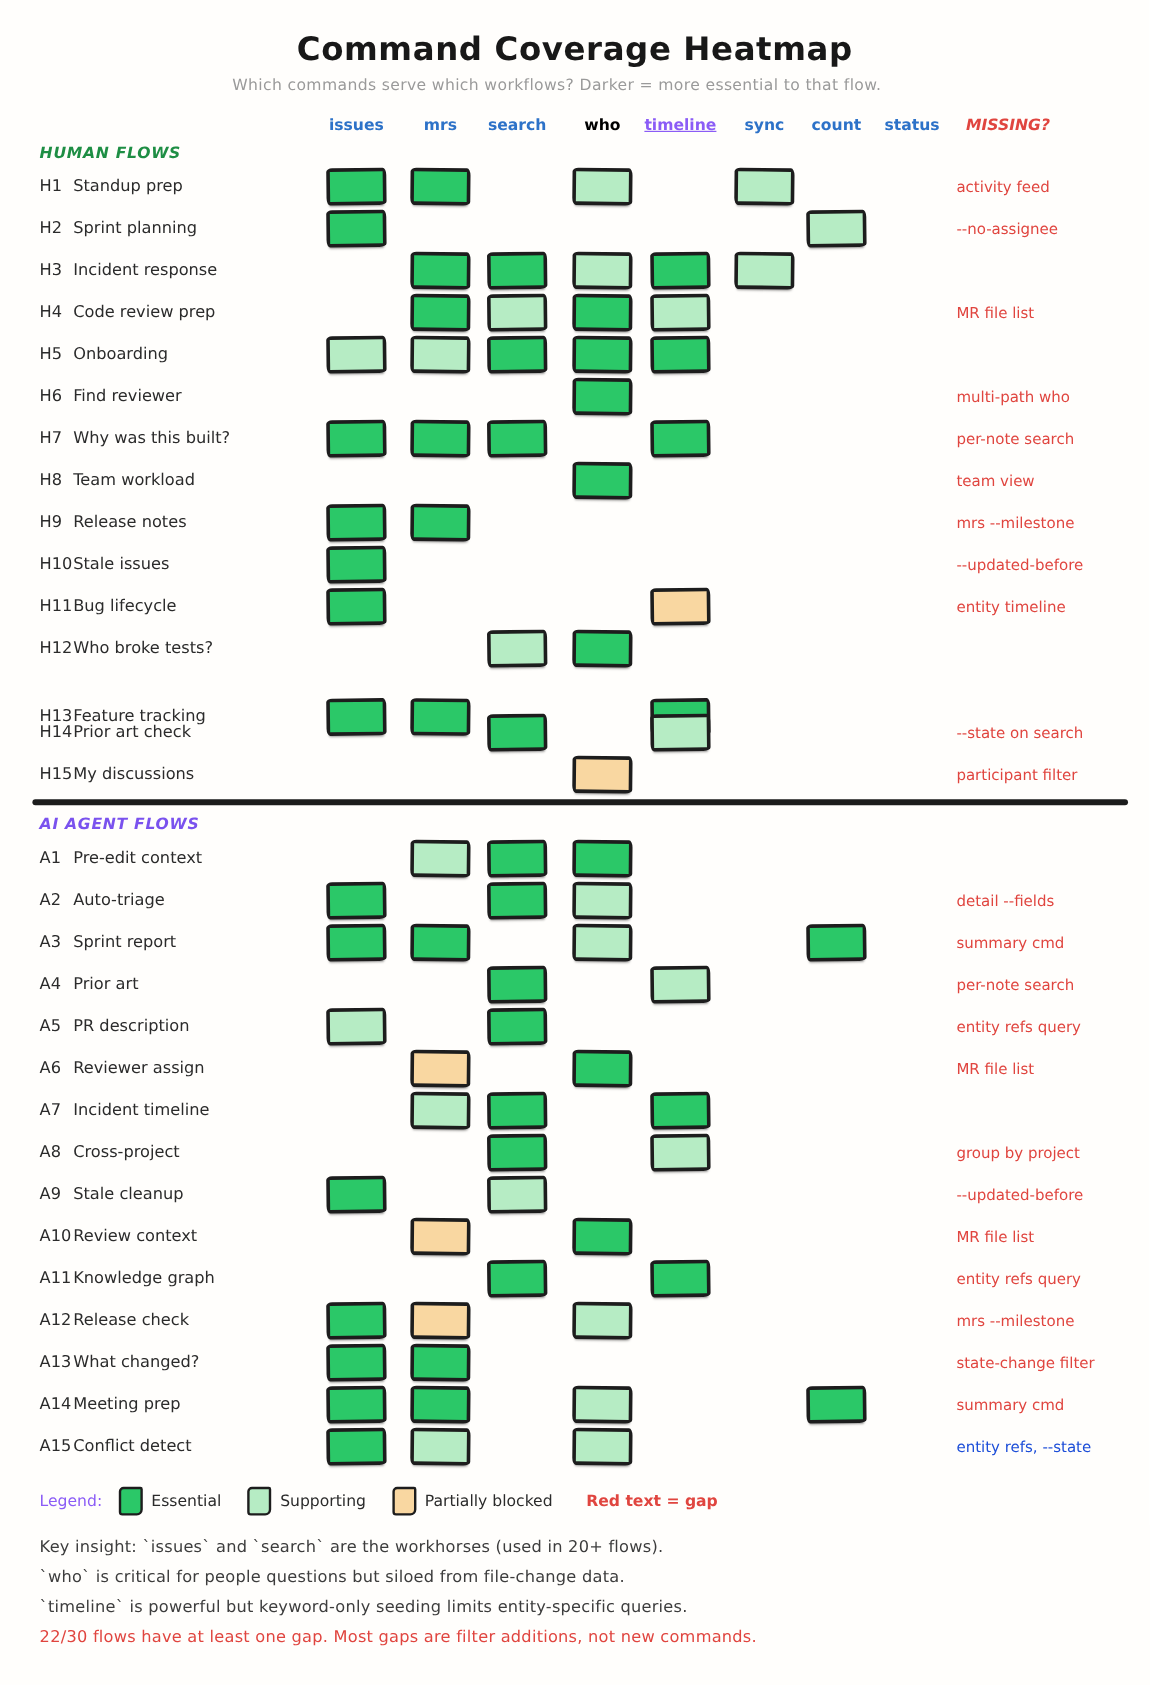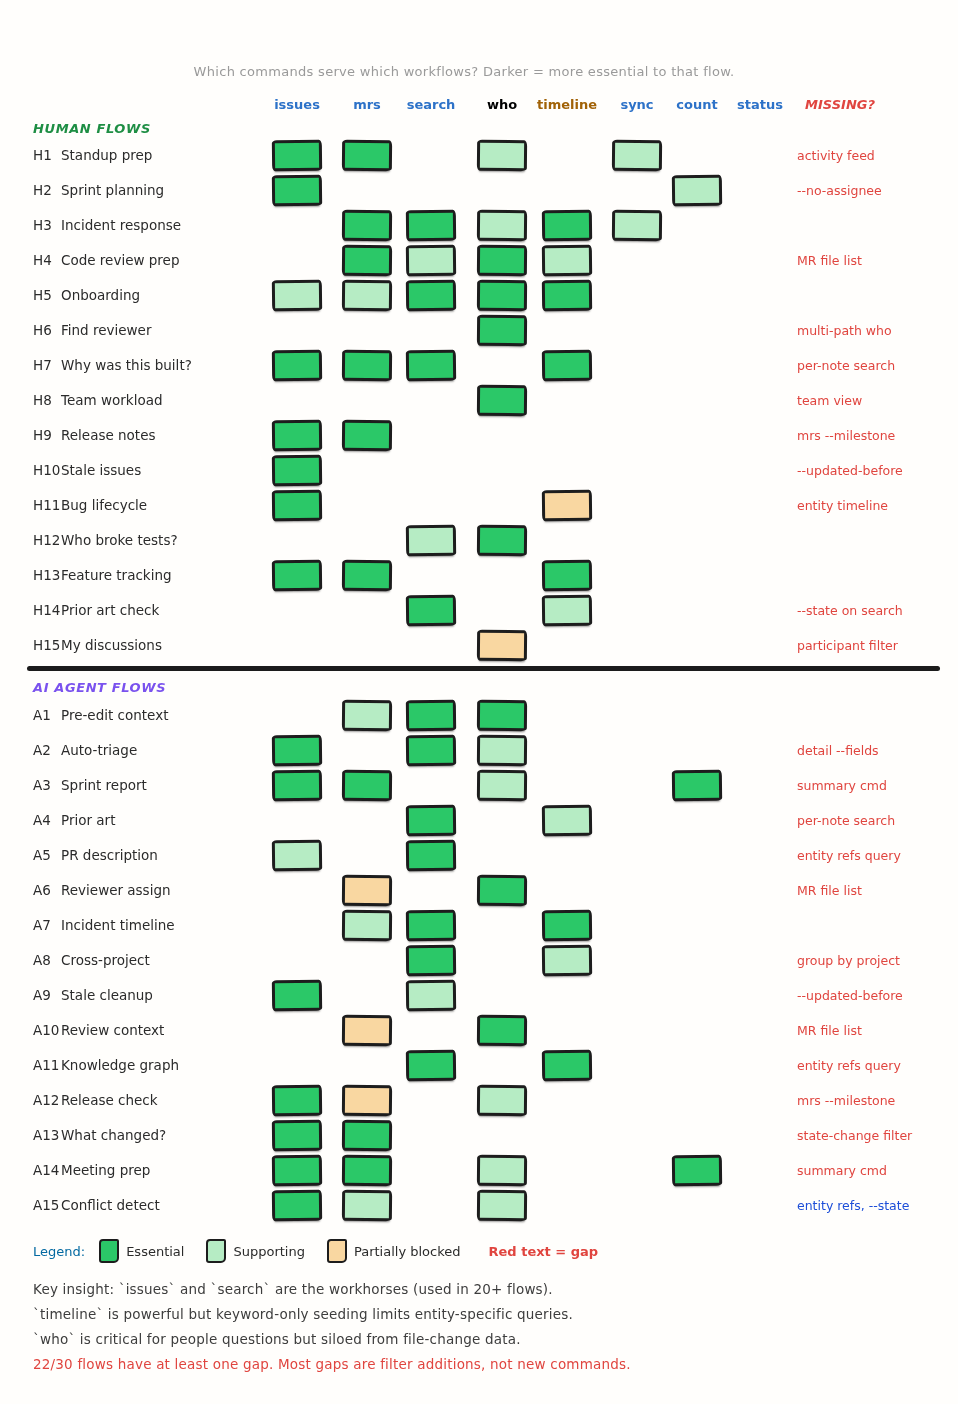--- a/index.html
+++ b/index.html
@@ -28,42 +28,43 @@
   .cell{position:absolute;top:2px;width:50px;height:31px;margin-left:-25px;
         border:3px solid #1d1d1d;box-sizing:border-box;
         border-radius:5px 3px 6px 3px / 3px 6px 3px 6px;
         box-shadow:0 3px 2px -2px rgba(0,0,0,.4);}
   .cell.tilt-a{transform:rotate(-0.7deg);}
   .cell.tilt-b{transform:rotate(0.6deg);}
 
   .divider{position:absolute;left:27px;width:913px;height:5px;background:#1c1c1c;border-radius:3px;}
 
   .legend{position:absolute;left:33px;top:1236px;height:30px;display:flex;align-items:center;gap:14px;}
-  .legend-label{font-size:13px;color:#0369a1;}
+  .legend-label{font-size:13px;color:#8b5cf6;}
   .legend-item{display:flex;align-items:center;gap:7px;margin-right:8px;}
   .legend-swatch{width:20px;height:24px;border:2.5px solid #1d1d1d;box-sizing:border-box;
         border-radius:4px 2px 5px 3px;}
   .legend-item-label{font-size:13px;color:#2b2b2b;white-space:nowrap;}
   .legend-gap-note{font-size:13px;font-weight:bold;color:#e0453f;margin-left:6px;white-space:nowrap;}
 
   .insights{position:absolute;left:33px;top:1277px;}
   .insight-line{font-size:13.5px;line-height:25px;color:#3d3d3d;white-space:nowrap;letter-spacing:.2px;}
 </style>
 </head>
 <body>
 
 <div id="canvas">
+  <div class="title">Command Coverage Heatmap</div>
   <div class="subtitle">Which commands serve which workflows? Darker = more essential to that flow.</div>
 
   <div id="col-headers">
       <span class="col-header" style="left: 297px; color: rgb(45, 114, 200);">issues</span>
       <span class="col-header" style="left: 367px; color: rgb(45, 114, 200);">mrs</span>
       <span class="col-header" style="left: 431px; color: rgb(45, 114, 200);">search</span>
       <span class="col-header" style="left: 502px; color: #000000;">who</span>
-      <span class="col-header" style="left: 567px; color: #a16207;">timeline</span>
+      <span class="col-header" style="left: 567px; color: #8b5cf6; text-decoration: underline;">timeline</span>
       <span class="col-header" style="left: 637px; color: rgb(45, 114, 200);">sync</span>
       <span class="col-header" style="left: 697px; color: rgb(45, 114, 200);">count</span>
       <span class="col-header" style="left: 760px; color: rgb(45, 114, 200);">status</span>
     </div>
   <div class="missing-header" style="left: 840px; color: rgb(224, 69, 63);">MISSING?</div>
 
   <div id="sections">
       <div class="section-label" style="top: 121px; color: rgb(30, 142, 68);">HUMAN FLOWS</div>
       <div class="flow-row" style="top: 138px;">
         <span class="row-id">H1</span>
@@ -148,21 +149,21 @@
         <div class="cell tilt-a" style="left: 297px; background: rgb(43, 200, 104);"></div>
         <div class="cell tilt-a" style="left: 567px; background: rgb(249, 215, 161);"></div>
         <span class="row-missing" style="color: rgb(224, 69, 63);">entity timeline</span>
       </div>
       <div class="flow-row" style="top: 523px;">
         <span class="row-id">H12</span>
         <span class="row-label">Who broke tests?</span>
         <div class="cell tilt-a" style="left: 431px; background: rgb(182, 236, 196);"></div>
         <div class="cell tilt-b" style="left: 502px; background: rgb(43, 200, 104);"></div>
       </div>
-      <div class="flow-row" style="top: 558px;">
+      <div class="flow-row" style="top: 580px;">
         <span class="row-id">H13</span>
         <span class="row-label">Feature tracking</span>
         <div class="cell tilt-a" style="left: 297px; background: rgb(43, 200, 104);"></div>
         <div class="cell tilt-b" style="left: 367px; background: rgb(43, 200, 104);"></div>
         <div class="cell tilt-a" style="left: 567px; background: rgb(43, 200, 104);"></div>
       </div>
       <div class="flow-row" style="top: 593px;">
         <span class="row-id">H14</span>
         <span class="row-label">Prior art check</span>
         <div class="cell tilt-a" style="left: 431px; background: rgb(43, 200, 104);"></div>
@@ -304,17 +305,17 @@
     </span>
     <span class="legend-item">
       <span class="legend-swatch" id="sw-blocked" style="background: rgb(249, 215, 161);"></span>
       <span class="legend-item-label">Partially blocked</span>
     </span>
     <span class="legend-gap-note" style="color: rgb(224, 69, 63);">Red text = gap</span>
   </div>
 
   <div class="insights">
     <div class="insight-line">Key insight: `issues` and `search` are the workhorses (used in 20+ flows).</div>
+    <div class="insight-line">`who` is critical for people questions but siloed from file-change data.</div>
     <div class="insight-line">`timeline` is powerful but keyword-only seeding limits entity-specific queries.</div>
-    <div class="insight-line">`who` is critical for people questions but siloed from file-change data.</div>
     <div class="insight-line" style="color: rgb(224, 69, 63);">22/30 flows have at least one gap. Most gaps are filter additions, not new commands.</div>
   </div>
 </div>
 
 </body></html>

